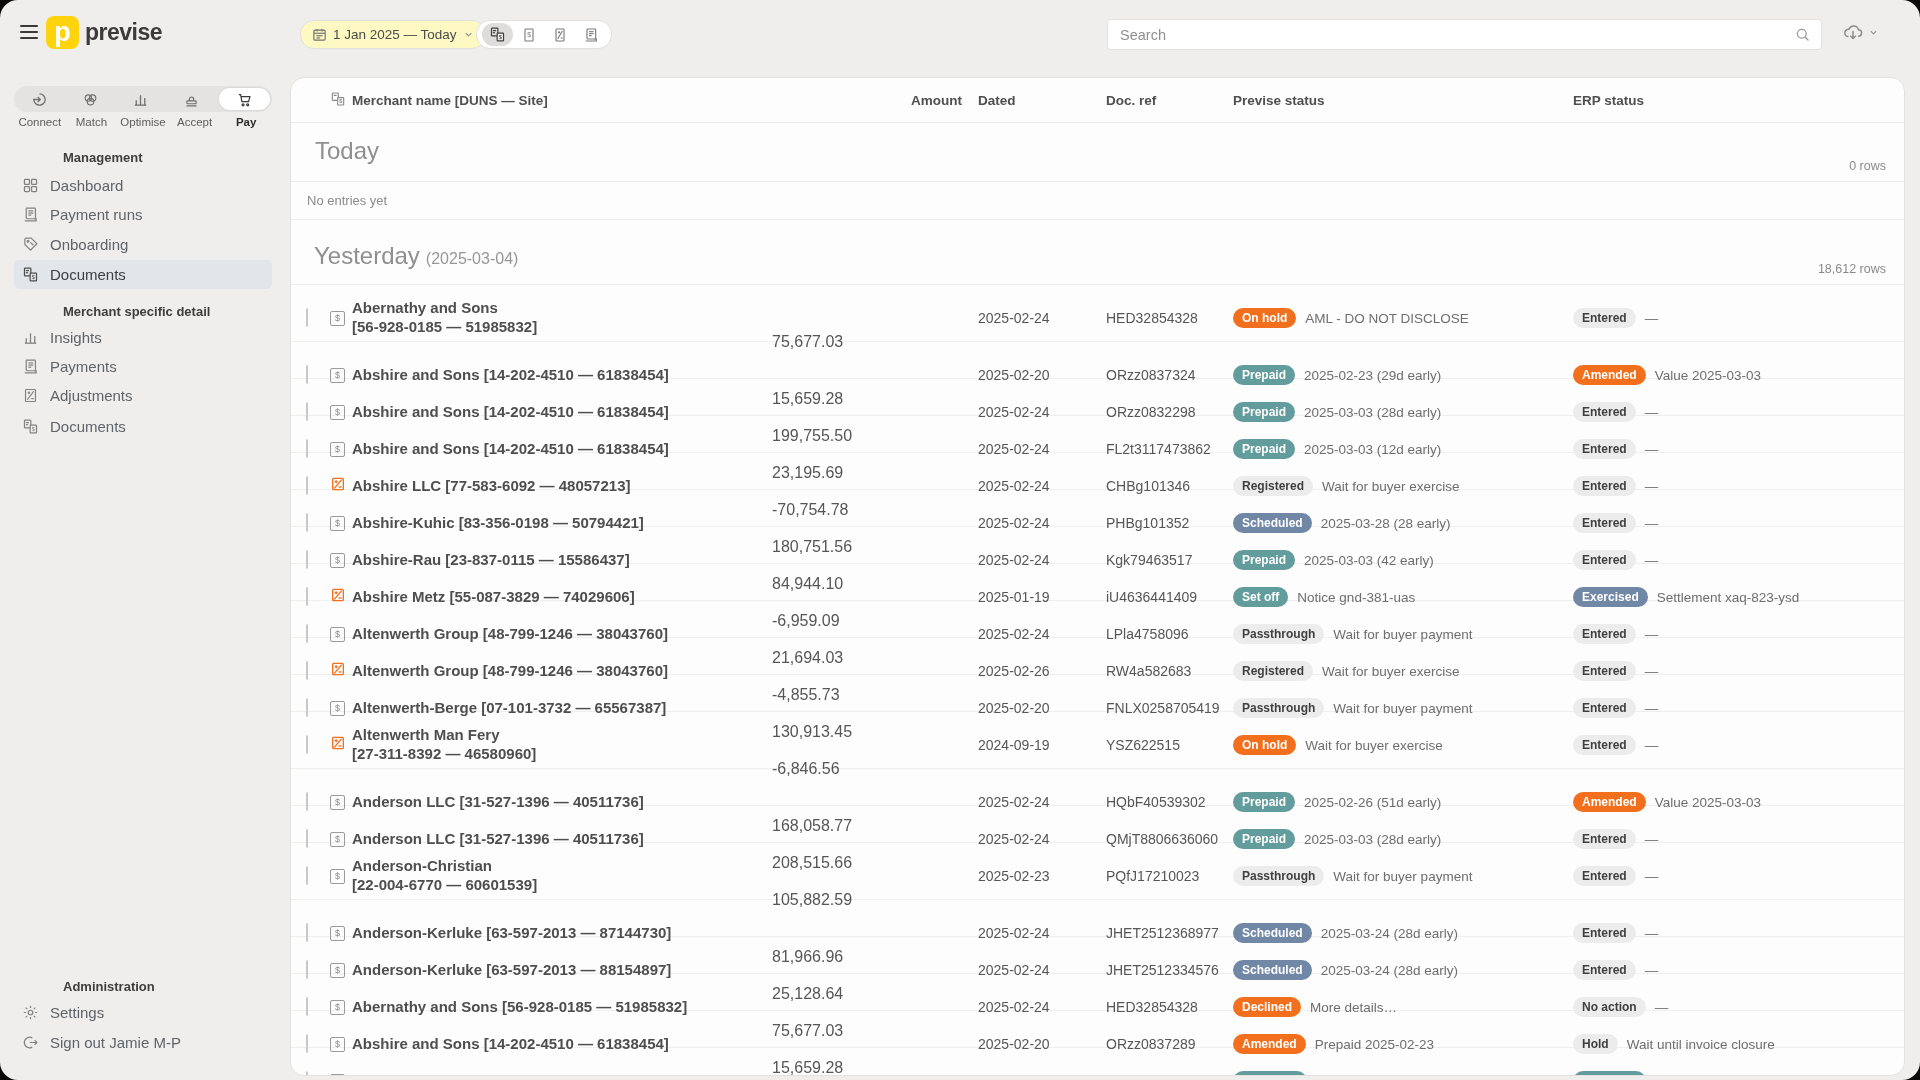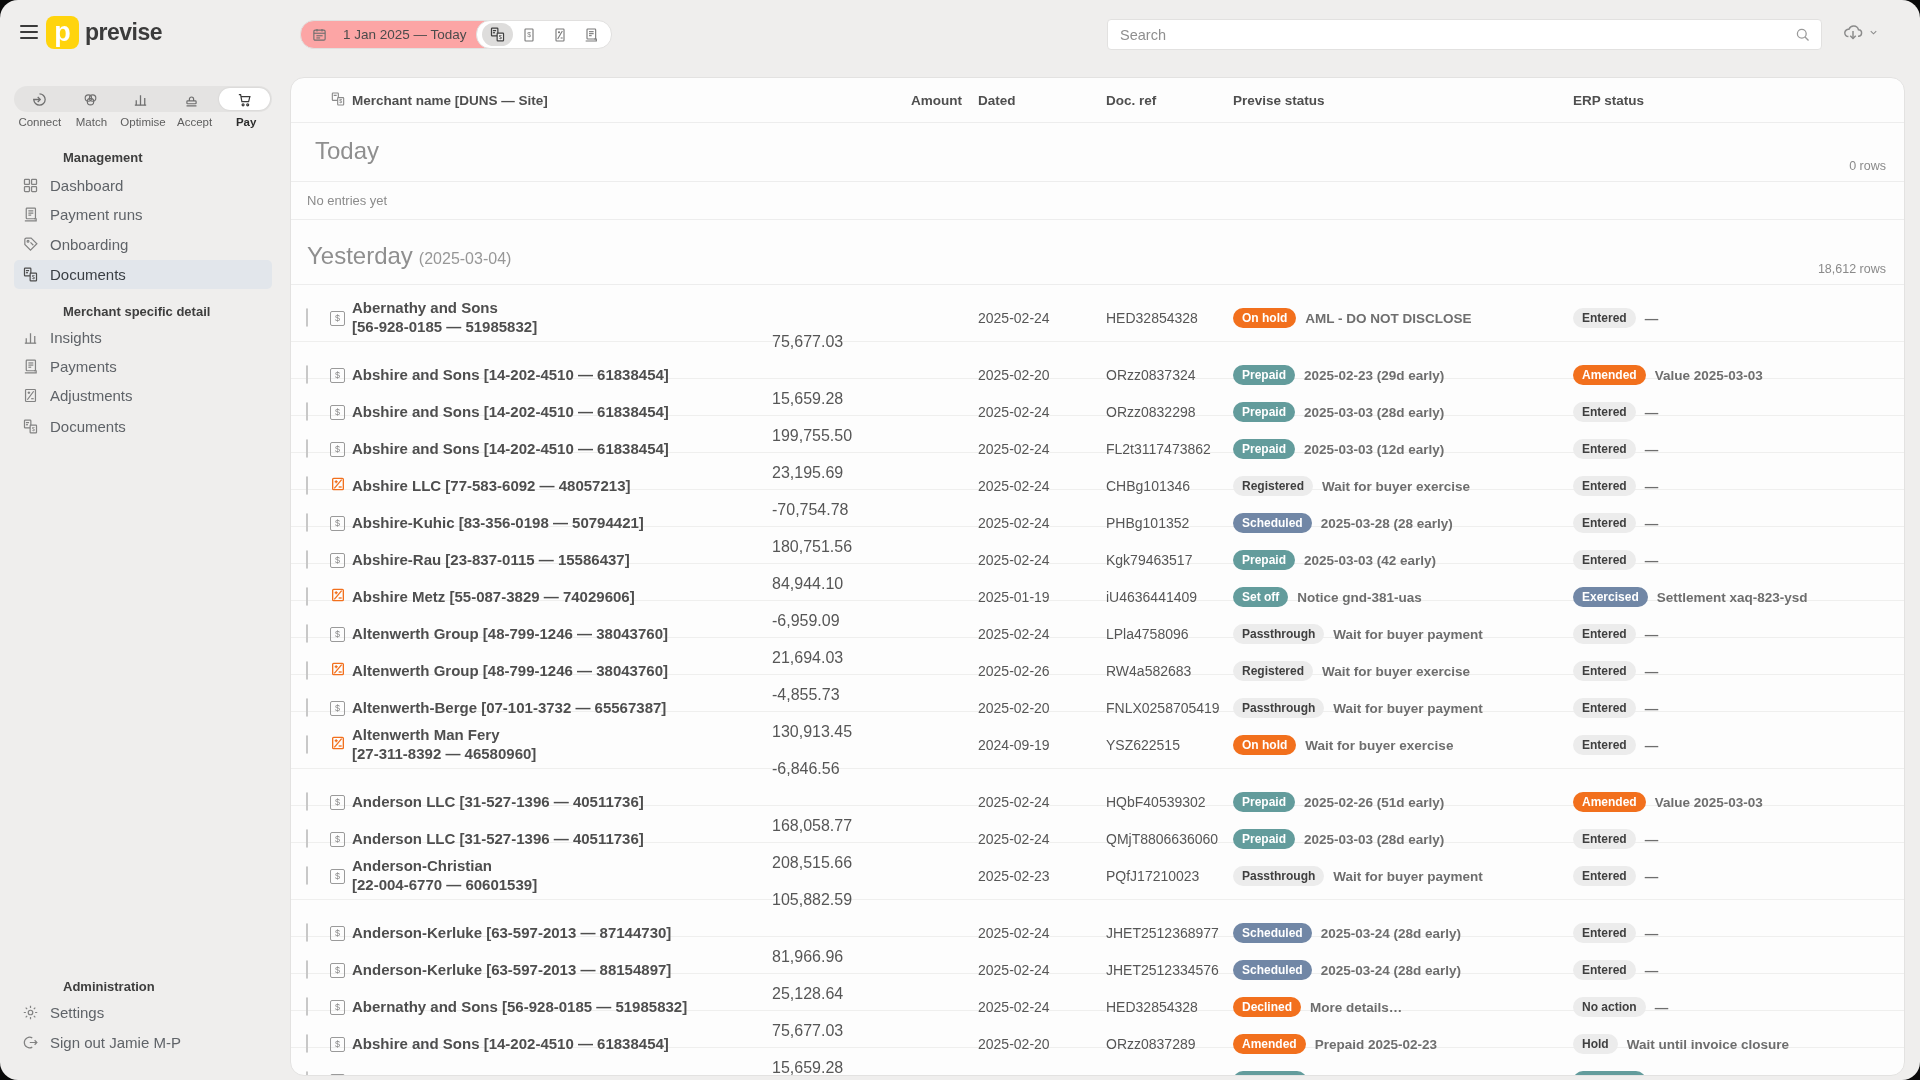--- a/index.html
+++ b/index.html
@@ -7,22 +7,22 @@
   .window{position:absolute;inset:0;background:#efeeed;border-radius:18px;overflow:hidden;}
 
   
   .hamburger{position:absolute;left:20px;top:25px;width:18px;height:14px;cursor:pointer;}
   .hamburger span{display:block;height:2px;background:#3a3a3a;border-radius:2px;margin-bottom:4px;}
   .logo{position:absolute;left:46px;top:16px;display:flex;align-items:center;gap:6px;}
   .logo-mark{width:33px;height:33px;border-radius:8px;background:#ffd40d;color:#fff;
     font-size:27px;font-weight:bold;display:flex;align-items:center;justify-content:center;line-height:1;}
   .logo-text{font-size:23px;font-weight:bold;color:#3b3b3b;letter-spacing:-0.5px;}
 
-  .date-pill{position:absolute;left:300px;top:20px;height:27px;background:#fca5a5;border:1px solid #e1e0df;
-    border-radius:14px;display:flex;align-items:center;gap:16px;padding:0 11px;color:#4b4b4b;font-size:13.5px;cursor:pointer;}
+  .date-pill{position:absolute;left:300px;top:20px;height:27px;background:#fef9c3;border:1px solid #e1e0df;
+    border-radius:14px;display:flex;align-items:center;gap:6px;padding:0 11px;color:#4b4b4b;font-size:13.5px;cursor:pointer;}
   .date-pill svg{color:#6f6f6f;}
   .doctype-seg{position:absolute;left:476px;top:20px;height:27px;background:#fff;border:1px solid #e1e0df;
     border-radius:14px;display:flex;align-items:center;padding:0 5px;}
   .seg-btn{width:31px;height:23px;display:flex;align-items:center;justify-content:center;color:#7a7a7a;cursor:pointer;}
   .seg-btn.sel{background:#dedddc;border-radius:12px;color:#3f3f3f;}
 
   .search-box{position:absolute;left:1107px;top:19px;width:713px;height:29px;background:#fff;
     border:1px solid #e2e1e0;border-radius:4px;display:flex;align-items:center;}
   .search-box input{flex:1;border:none;outline:none;background:transparent;font-size:14.5px;color:#444;
     padding:0 12px;font-family:"Liberation Sans",sans-serif;}
@@ -53,21 +53,21 @@
     align-items:center;height:44px;padding:0 16px 0 15px;border-bottom:1px solid #ededed;
     font-size:13.5px;font-weight:bold;color:#4f4f4f;}
   .thead .h-amount{text-align:right;}
   .thead svg{color:#8a8a8a;}
   .sect-head{position:relative;border-bottom:1px solid #ededed;}
   .sect-head .sect-title{color:#8f8f8f;font-size:24px;padding-left:16px;}
   .sect-head .sect-sub{font-size:16px;color:#979797;margin-left:6px;}
   .sect-rows{position:absolute;right:18px;bottom:8px;font-size:12.5px;color:#8a8a8a;}
   .sect-today{height:58px;}
   .sect-today .sect-title{padding-top:14px;margin-left:8px;}
-  .sect-yest{height:64px;}
+  .sect-yest{height:64px;padding-left:7px;}
   .sect-yest .sect-title{padding-top:22px;}
   .empty-row{height:37px;display:flex;align-items:center;padding-left:16px;font-size:13px;color:#8b8b8b;
     border-bottom:1px solid #ededed;}
 
   .trow{display:grid;grid-template-columns:24px 22px 420px 190px 16px 128px 127px 340px 1fr;
     align-items:center;padding:0 16px 0 15px;border-bottom:1px solid #efefee;height:36px;cursor:pointer;}
   .trow.two{height:56px;}
   .cbx{width:15px;height:15px;border:1.5px solid #c8c8c8;border-radius:3px;background:#fff;box-sizing:border-box;}
   .doc-ic{width:15px;height:15px;border:1.2px solid #9a9a9a;border-radius:2px;color:#8a8a8a;font-size:9px;
     display:flex;align-items:center;justify-content:center;box-sizing:border-box;}
@@ -75,21 +75,21 @@
   .m-name{font-size:15px;color:#4e4e4e;line-height:1.25;font-weight:bold;}
   .c-amount{text-align:left;font-size:16px;color:#565656;margin-top:48px;}
   .c-dated,.c-docref{font-size:14px;color:#565656;}
   .c-status{display:flex;align-items:center;gap:9px;white-space:nowrap;}
   .pill{display:inline-block;height:20px;line-height:20px;padding:0 9px;border-radius:11px;
     font-size:12px;font-weight:bold;white-space:nowrap;}
   .pill--orange{background:#f2701d;color:#fff;}
   .pill--teal{background:#639c9c;color:#fff;}
   .pill--slate{background:#7187a6;color:#fff;}
   .pill--gray{background:#ececec;color:#3f3f3f;}
-  .st-text{font-size:13.5px;color:#6e6e6e;font-weight:bold;}
+  .st-text{font-size:13.5px;color:#6e6e6e;}
 </style>
 </head>
 <body>
 
 <div class="window">
 
   <div class="hamburger">
       <span></span>
       <span></span>
       <span></span>

